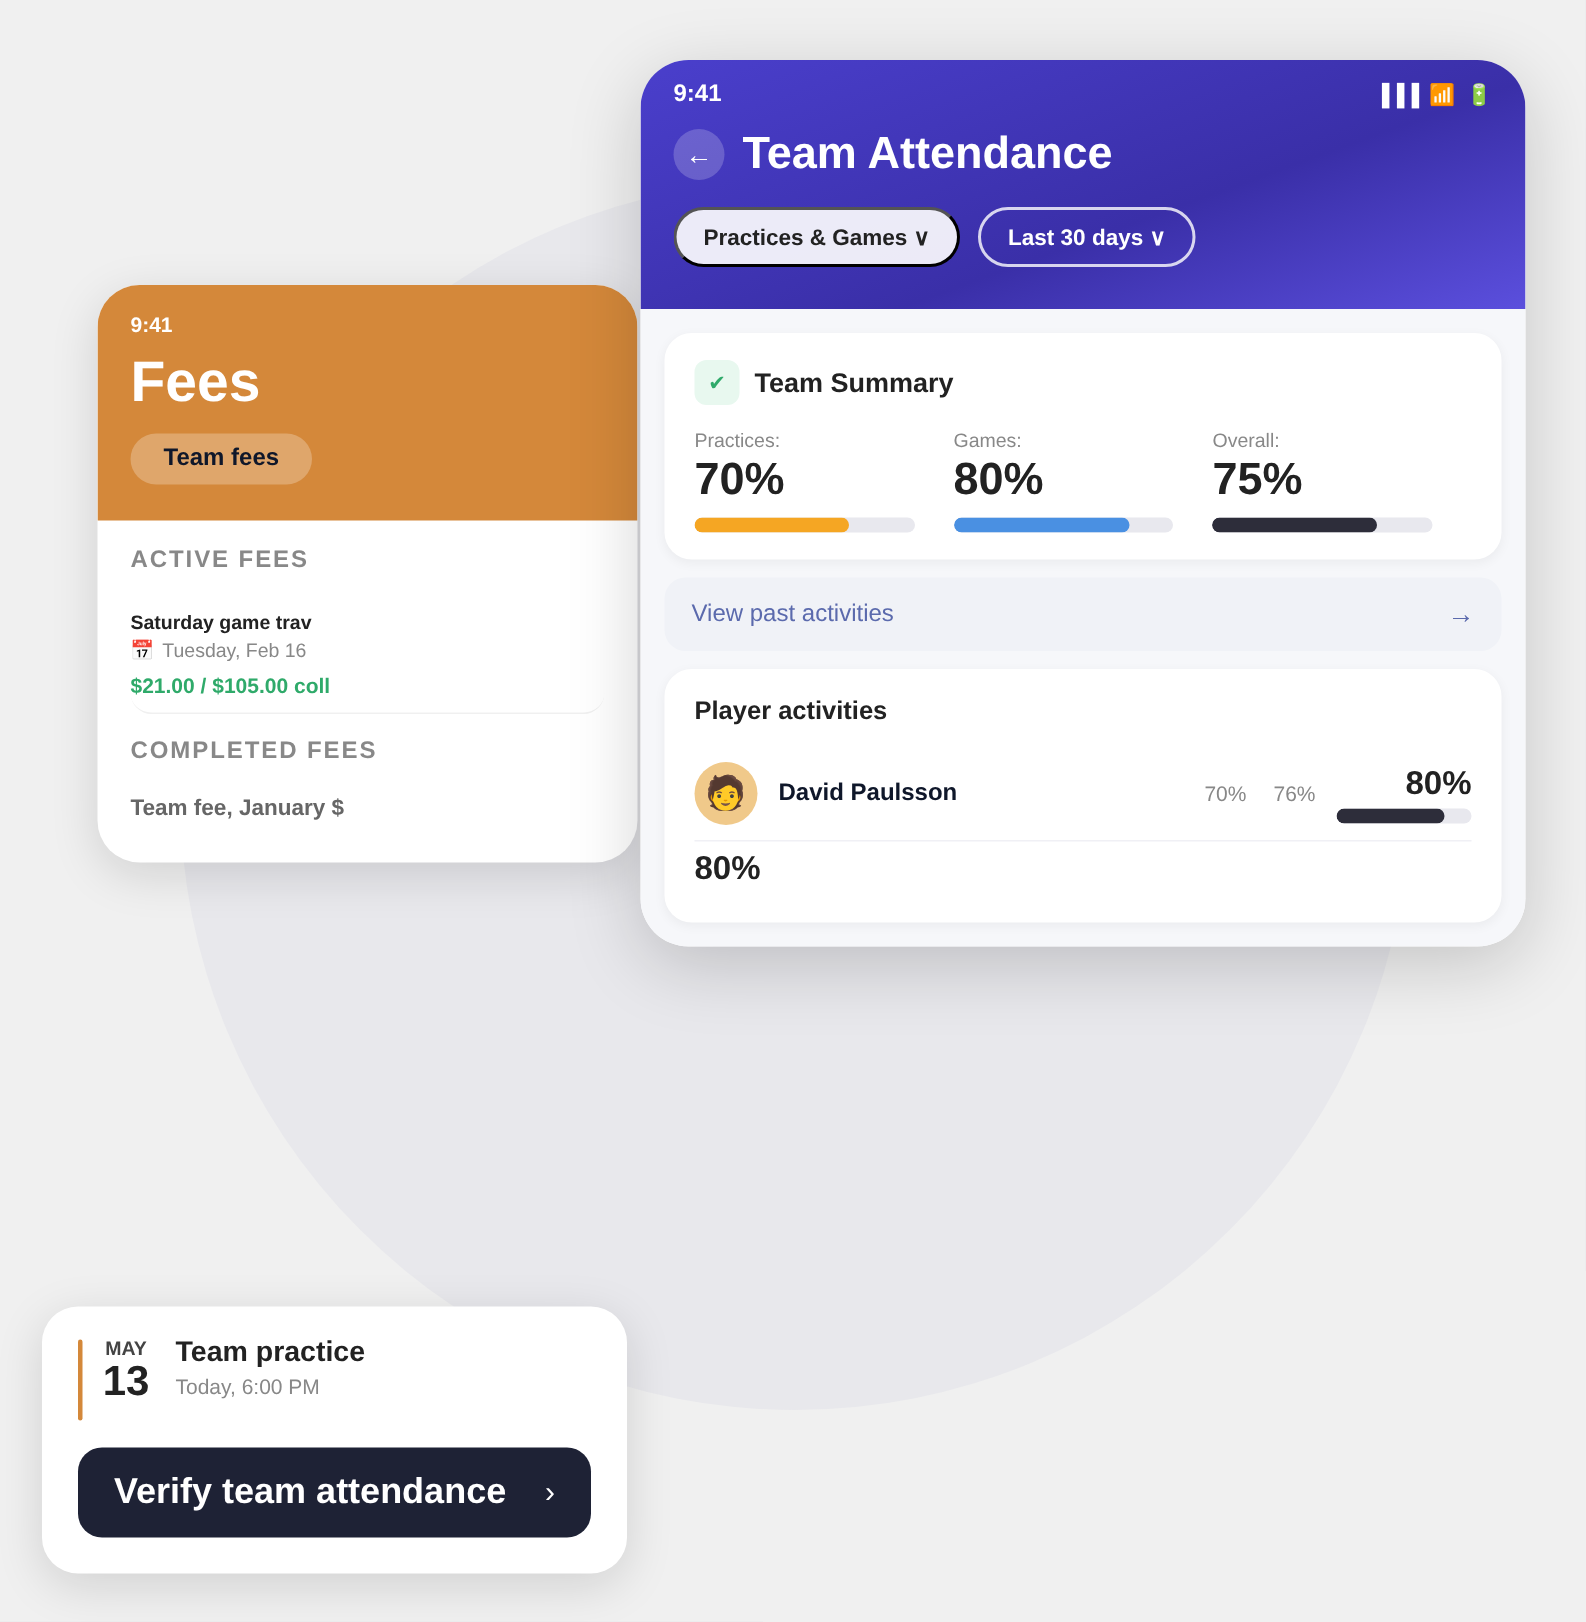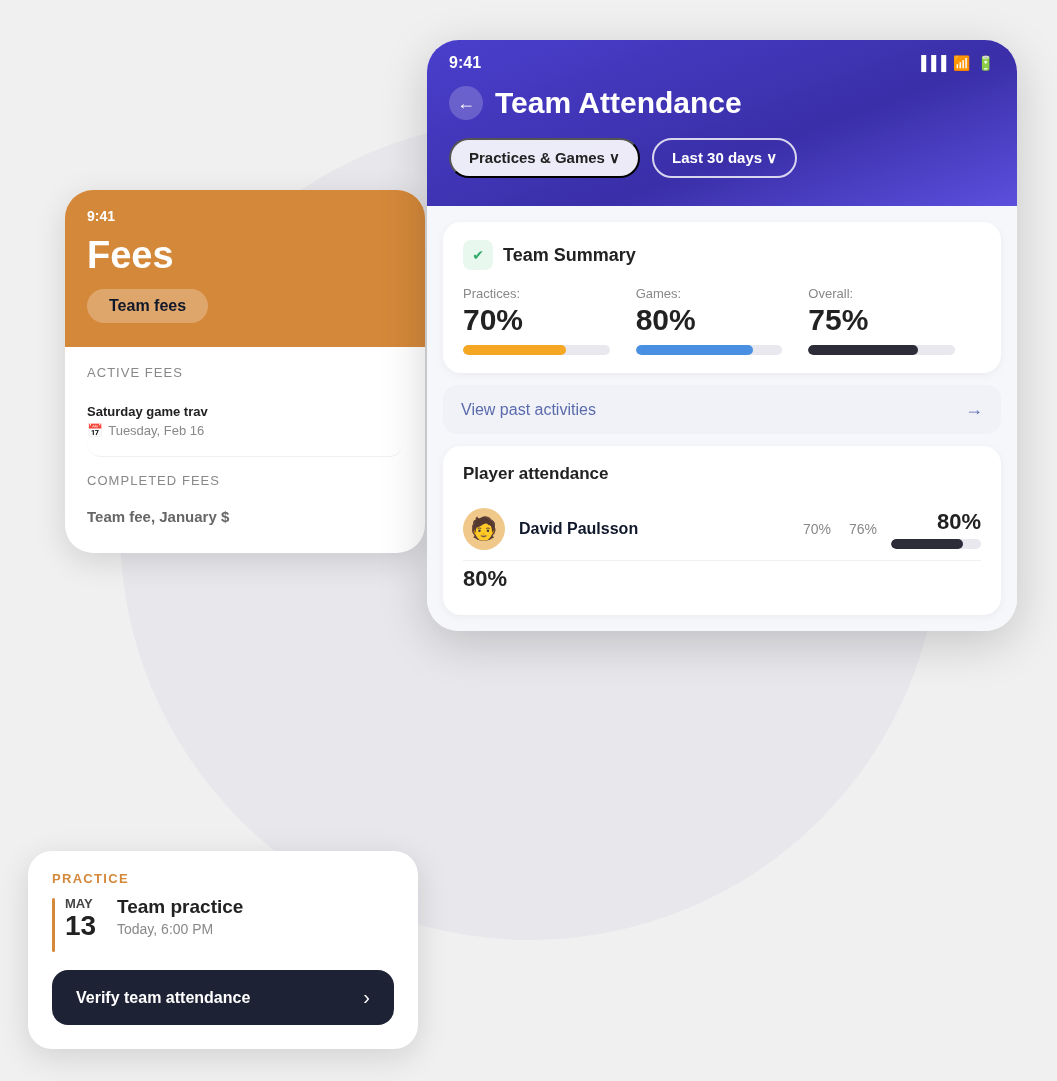--- a/index.html
+++ b/index.html
@@ -62,22 +62,22 @@
       padding: 8px 22px;
       color: #0f172a;
       font-size: 16px;
       font-weight: 600;
       display: inline-block;
     }
     .fees-card-body {
       padding: 18px 22px;
     }
     .fees-section-label {
-      font-size: 13px;
-      font-weight: 400;
+      font-size: 16px;
+      font-weight: 700;
       color: #888;
       letter-spacing: 0.08em;
       margin-bottom: 10px;
       text-transform: uppercase;
     }
     .fees-item {
       background: #fff;
       border-radius: 14px;
       padding: 14px 0 10px;
       margin-bottom: 8px;
@@ -136,20 +136,21 @@
     }
     .practice-event-row {
       display: flex;
       align-items: flex-start;
       gap: 14px;
       margin-bottom: 18px;
     }
     .practice-date-block {
       display: flex;
       flex-direction: column;
+      align-items: center;
       min-width: 38px;
     }
     .practice-month {
       font-size: 13px;
       font-weight: 600;
       color: #444;
       text-transform: uppercase;
     }
     .practice-day {
       font-size: 28px;
@@ -182,21 +183,21 @@
     .verify-btn {
       background: #1e2235;
       border-radius: 16px;
       padding: 16px 24px;
       display: flex;
       align-items: center;
       justify-content: space-between;
       cursor: pointer;
     }
     .verify-btn-text {
-      font-size: 16px;
+      font-size: 24px;
       font-weight: 700;
       color: #fff;
     }
     .verify-btn-arrow {
       font-size: 20px;
       color: #fff;
     }
 
     
     .attendance-card {
@@ -458,30 +459,30 @@
     <div class="fees-tab">Team fees</div>
   </div>
   <div class="fees-card-body">
     <div class="fees-section-label">ACTIVE FEES</div>
     <div class="fees-item">
       <div class="fees-item-title">Saturday game trav</div>
       <div class="fees-item-date">
         <span>📅</span>
         <span>Tuesday, Feb 16</span>
       </div>
+      <div class="fees-item-amount">$21.00 / $105.00 coll</div>
     </div>
     <div class="fees-section-completed fees-section-label">COMPLETED FEES</div>
     <div class="fees-completed-item">
       <div class="fees-completed-title">Team fee, January $</div>
     </div>
   </div>
 </div>
 
 <div class="practice-card">
-  <div class="practice-label">PRACTICE</div>
   <div class="practice-event-row">
     <div style="display:flex; gap:10px; align-items:flex-start;">
       <div class="practice-left-border"></div>
       <div class="practice-date-block">
         <span class="practice-month">MAY</span>
         <span class="practice-day">13</span>
       </div>
     </div>
     <div class="practice-info">
       <span class="practice-event-title">Team practice</span>
@@ -548,21 +549,21 @@
         </div>
       </div>
     </div>
 
     <div class="view-past">
       <span class="view-past-text">View past activities</span>
       <span class="view-past-arrow">→</span>
     </div>
 
     <div class="player-section">
-      <div class="player-section-title">Player attendance</div>
+      <div class="player-section-title">Player activities</div>
 
       <div class="player-row">
         <div class="player-avatar">
           <span style="font-size:22px;">🧑</span>
         </div>
         <span class="player-name">David Paulsson</span>
         <div class="player-stats">
           <span class="player-stat-pct">70%</span>
           <span class="player-stat-pct">76%</span>
         </div>

